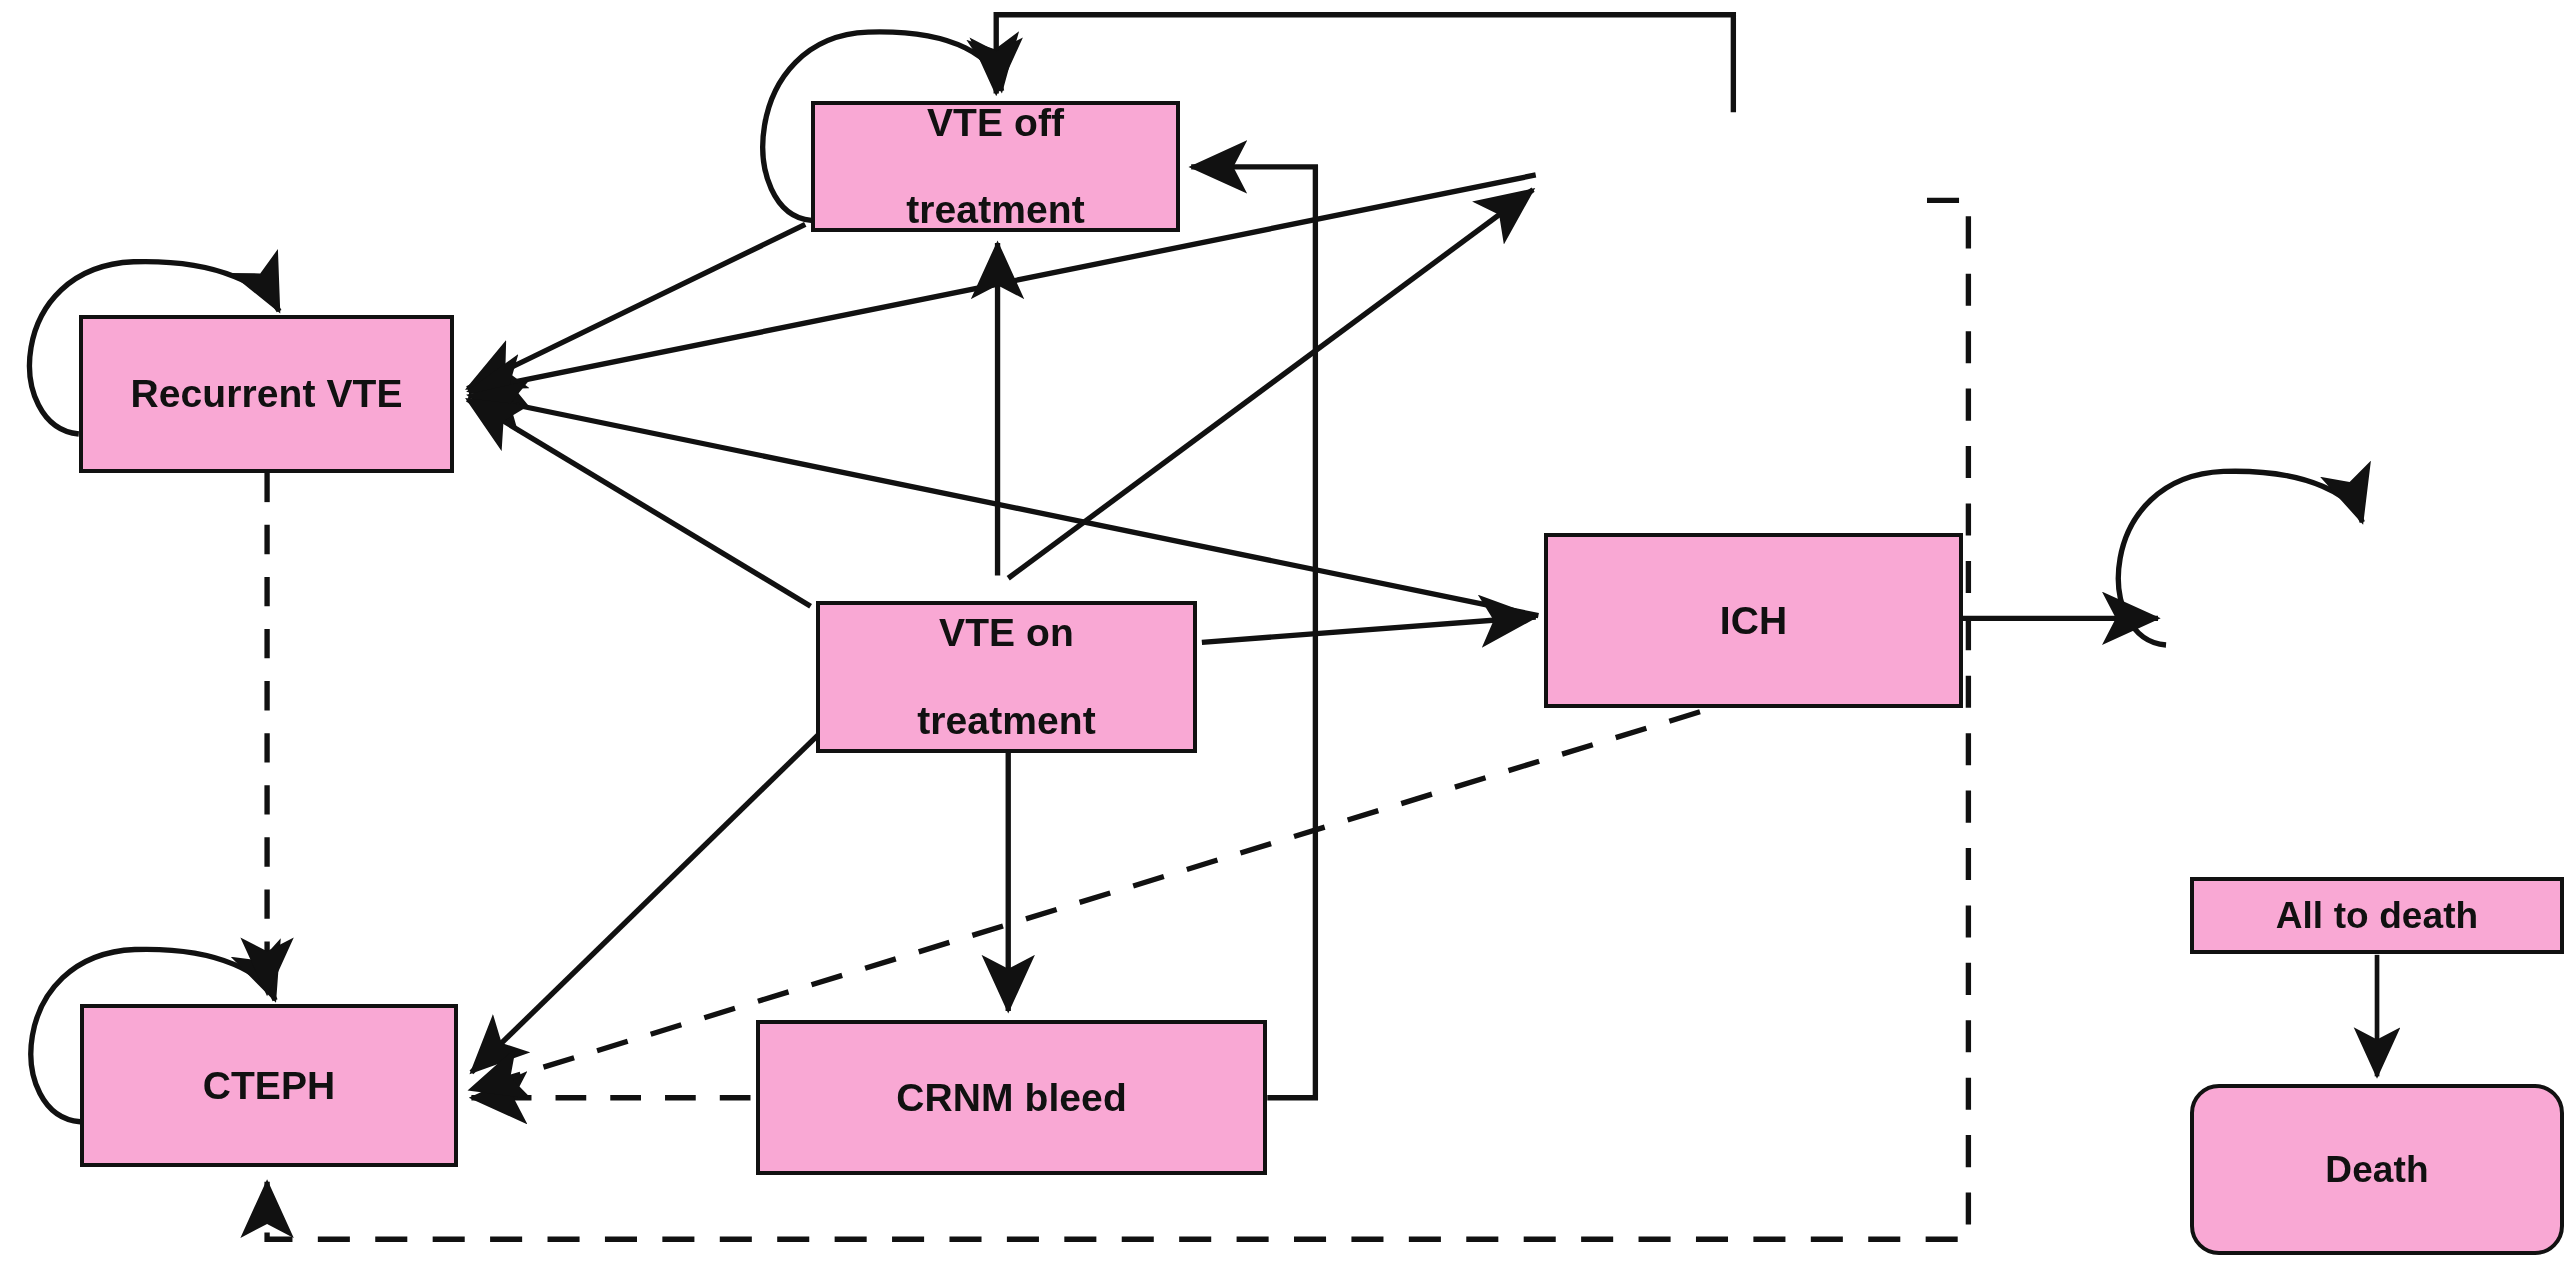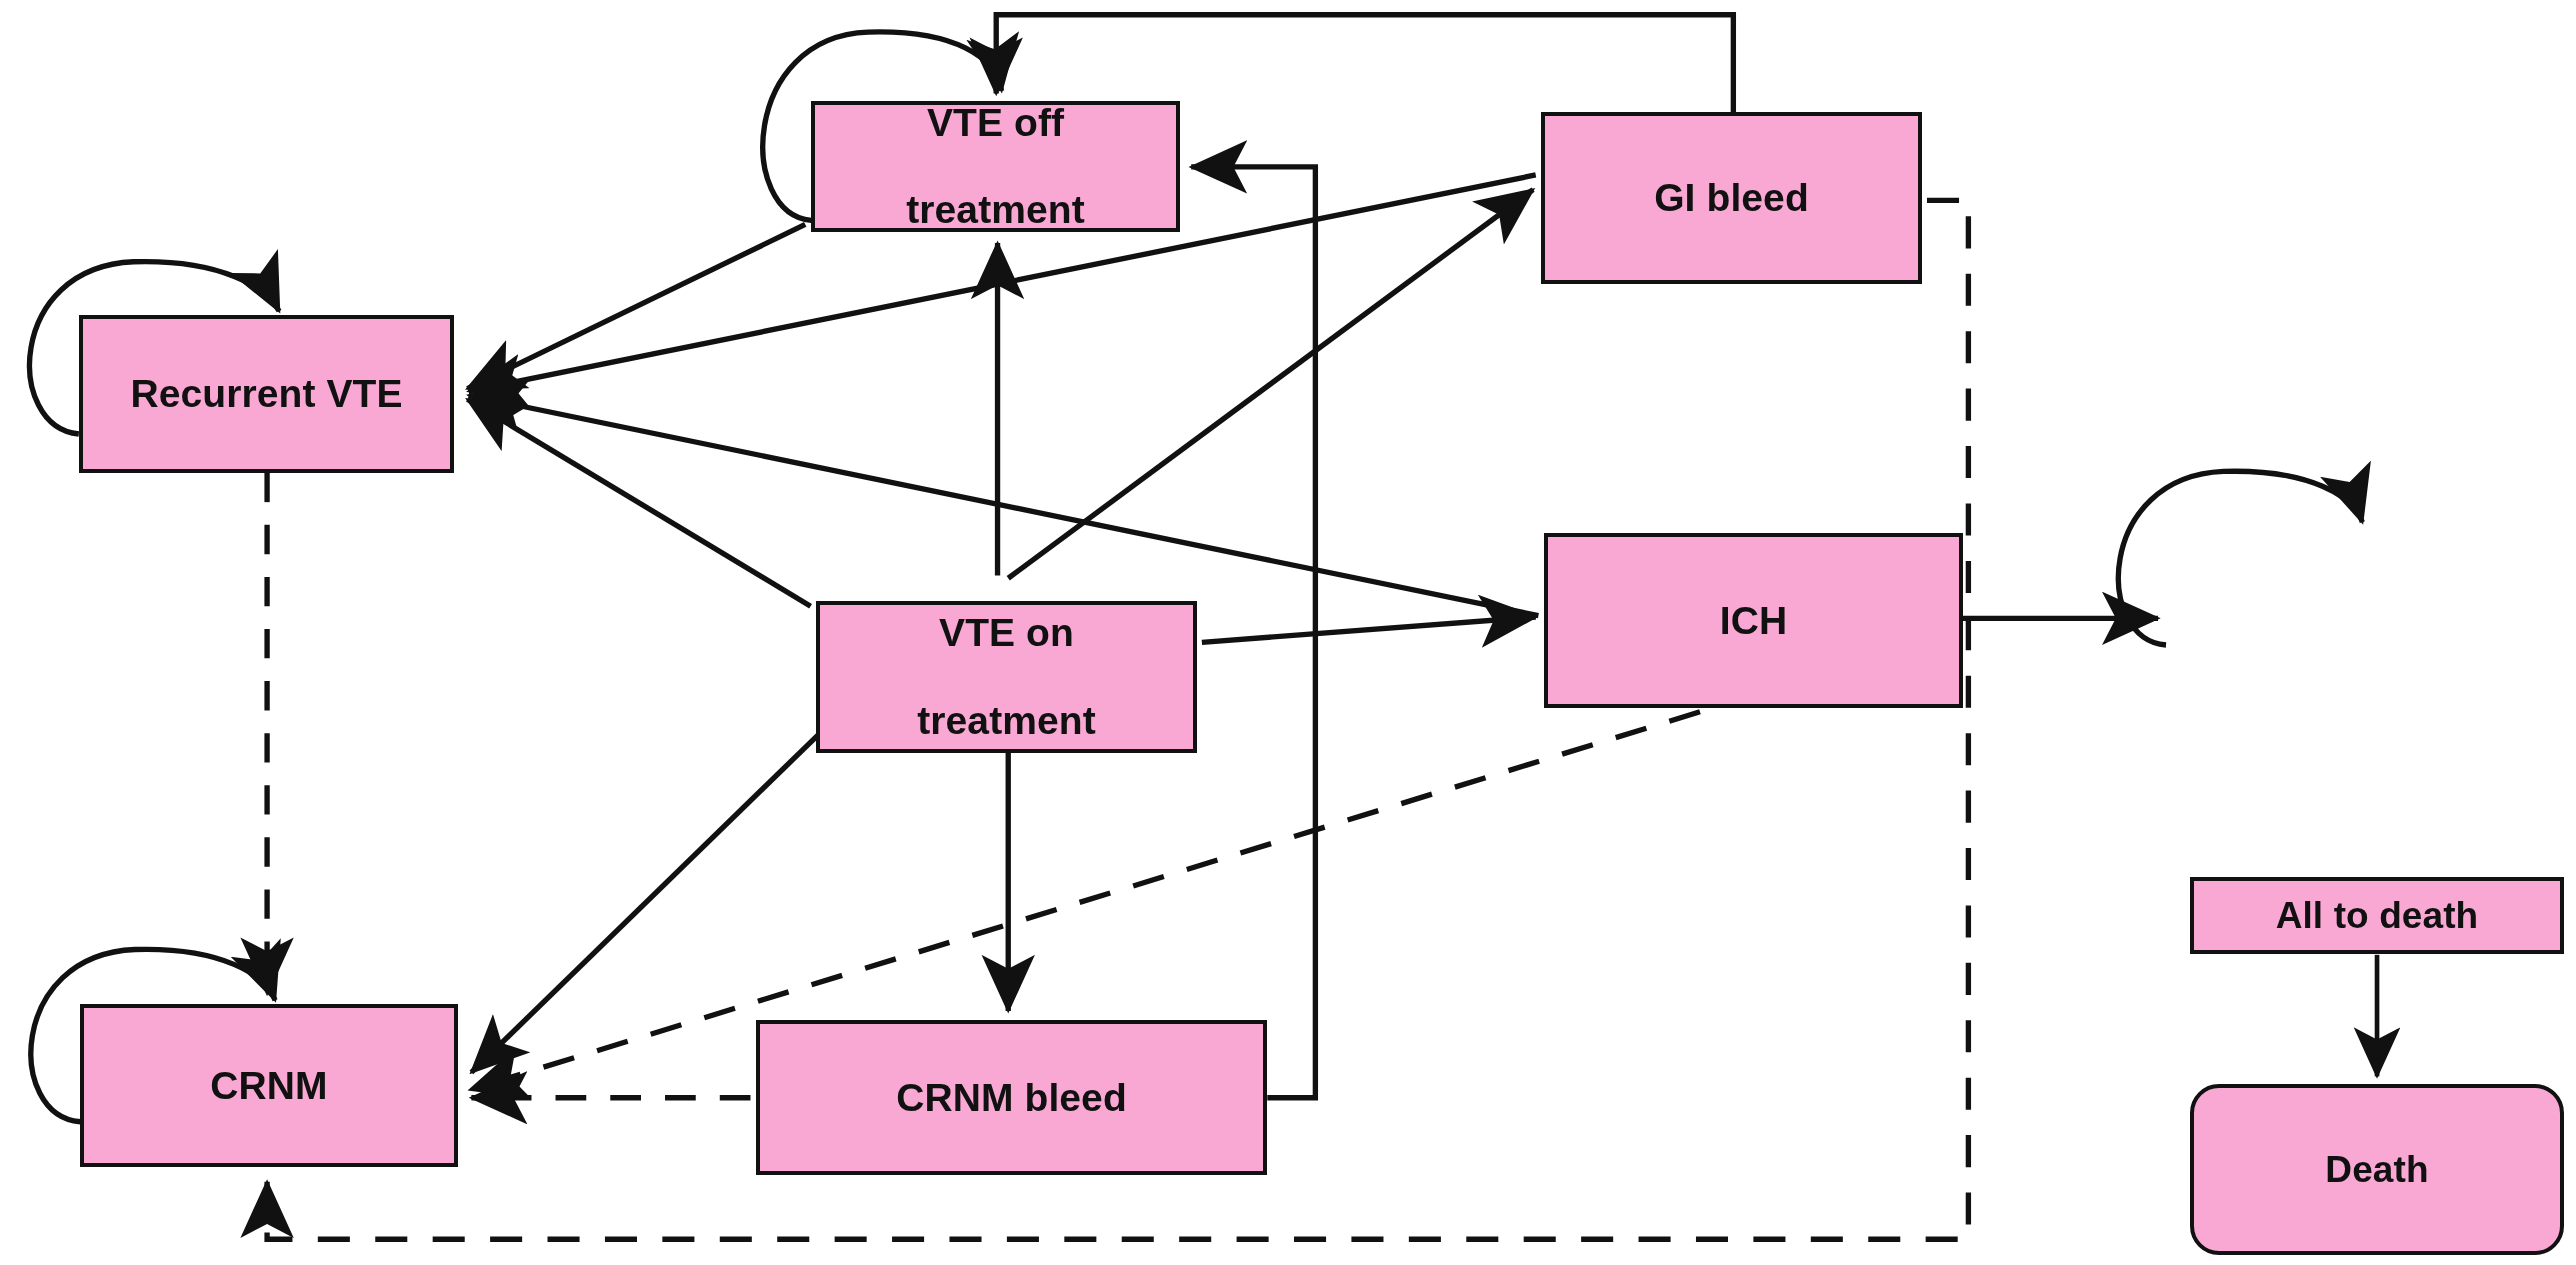--- a/index.html
+++ b/index.html
@@ -81,38 +81,35 @@
     <span>Recurrent VTE</span>
   </div>
 
   <div class="node n-lg" style="left:811px;top:101px;width:369px;height:131px;">
     <span>
       <span>VTE off</span><br>
       <span>treatment</span>
     </span>
   </div>
 
-  <div class="node n-lg" style="left:1541px;top:112px;width:381px;height:172px;">
-    <span>GI bleed</span>
-  </div>
 
   <div class="node n-lg" style="left:816px;top:601px;width:381px;height:152px;">
     <span>
       <span>VTE on</span><br>
       <span>treatment</span>
     </span>
   </div>
 
   <div class="node n-lg" style="left:1544px;top:533px;width:419px;height:175px;">
     <span>ICH</span>
   </div>
 
 
   <div class="node n-lg" style="left:80px;top:1004px;width:378px;height:163px;">
-    <span>CRNM</span>
+    <span>CTEPH</span>
   </div>
 
   <div class="node n-lg" style="left:756px;top:1020px;width:511px;height:155px;">
     <span>CRNM bleed</span>
   </div>
 
   <div class="node n-md" style="left:2190px;top:877px;width:374px;height:77px;border-width:4px;align-items:center;">
     <span>All to death</span>
   </div>
 

